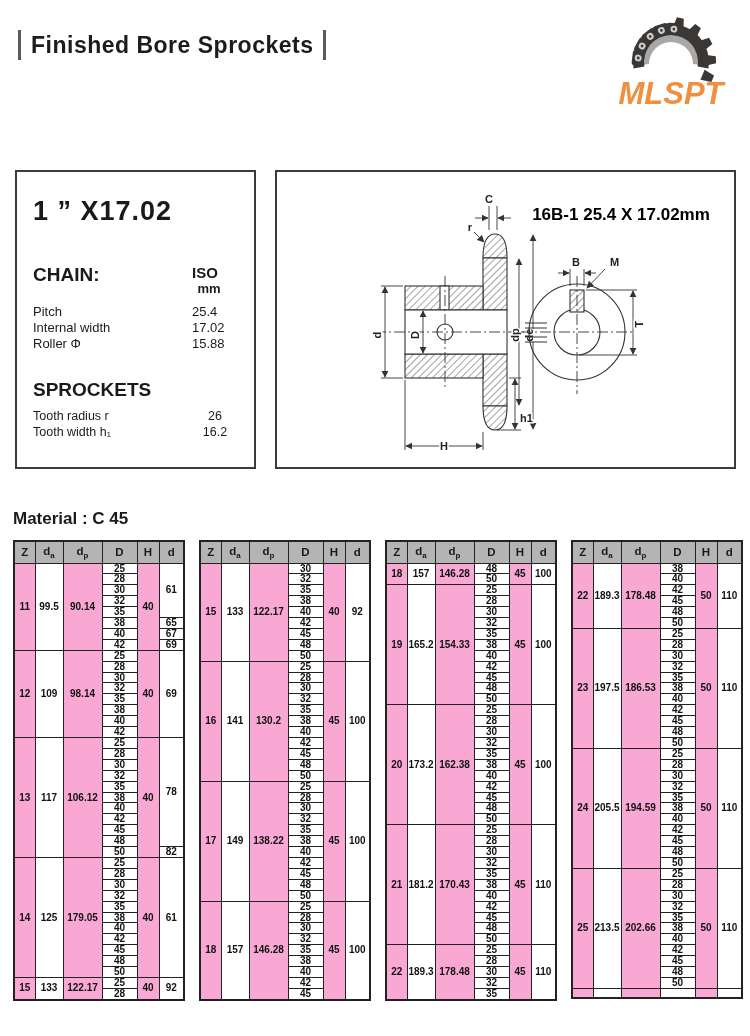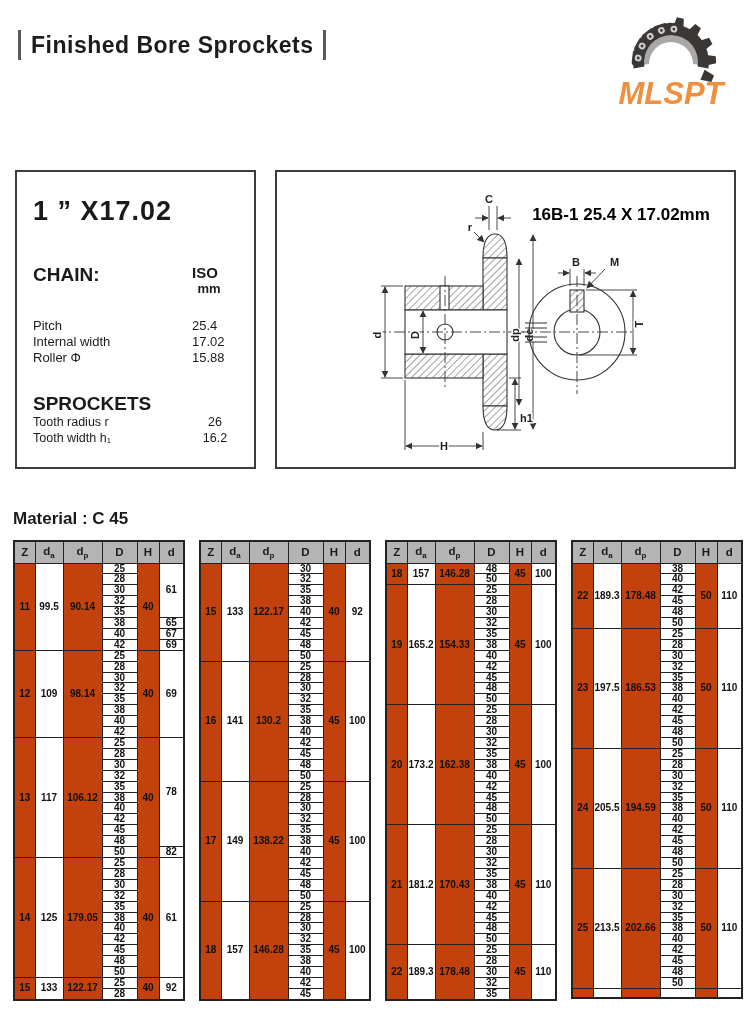--- a/index.html
+++ b/index.html
@@ -12,44 +12,44 @@
   .logo { position:absolute; left:604px; top:14px; width:134px; height:96px; }
 
   
   .spec-box { position:absolute; left:15px; top:170px; width:241px; height:299px; border:2px solid #3c3c3c; padding:16px 16px 0 16px; }
   .size-title { font-size:27px; font-weight:bold; letter-spacing:1px; margin-top:8px; }
   .chain-head { display:flex; justify-content:space-between; margin-top:37px; }
   .chain-label { font-size:19px; font-weight:bold; }
   .std-block { width:46px; text-align:left; }
   .std-name { font-size:15px; font-weight:bold; }
   .std-unit { font-size:13px; font-weight:bold; text-align:center; width:34px; }
-  .spec-rows { margin-top:22px; }
+  .spec-rows { margin-top:8px; }
   .spec-row { display:flex; font-size:13px; line-height:16px; }
   .spec-row .lbl { flex:1; }
   .spec-row .val { width:46px; text-align:left; }
   .sprockets-label { font-size:19px; font-weight:bold; margin-top:27px; }
-  .spec-rows2 { }
+  .spec-rows2 { margin-top:8px; }
   .spec-rows2 .spec-row { font-size:12.5px; line-height:15.5px; }
   .spec-rows2 .val { width:46px; text-align:center; }
 
   .drawing-box { position:absolute; left:275px; top:170px; width:461px; height:299px; border:2px solid #3c3c3c; }
   .drawing-box svg { display:block; }
   .dwg-title { font-size:17px; font-weight:bold; }
   .dim-label { font-size:11px; font-weight:bold; fill:#222; paint-order:stroke; stroke:#fff; stroke-width:3px; }
 
   
   .material { position:absolute; left:13px; top:509px; font-size:17px; font-weight:bold; }
 
   
   .tables-row { position:absolute; left:13px; top:540px; display:flex; gap:14px; align-items:flex-start; }
   table.spec-table { border-collapse:collapse; width:170px; table-layout:fixed; border:2px solid #222; }
   table.spec-table th { background:#b4b4b4; border:1px solid #222; font-size:11.5px; font-weight:bold; height:22px; padding:0; text-align:center; }
   table.spec-table th sub { font-size:8px; }
   table.spec-table td { border:1px solid #222; text-align:center; font-size:10px; font-weight:bold; height:9.9px; line-height:9.9px; padding:0; color:#111; white-space:nowrap; }
-  td.c-z, td.c-dp, td.c-h { background:#c2410c; }
+  td.c-z, td.c-dp, td.c-h { background:#f9a8d4; }
   td.c-da, td.c-D, td.c-d { background:#fff; }
 </style>
 </head>
 <body>
 
 <div class="title-row">
   <div class="title-bar"></div>
   <h1 class="page-title">Finished Bore Sprockets</h1>
   <div class="title-bar"></div>
 </div>

